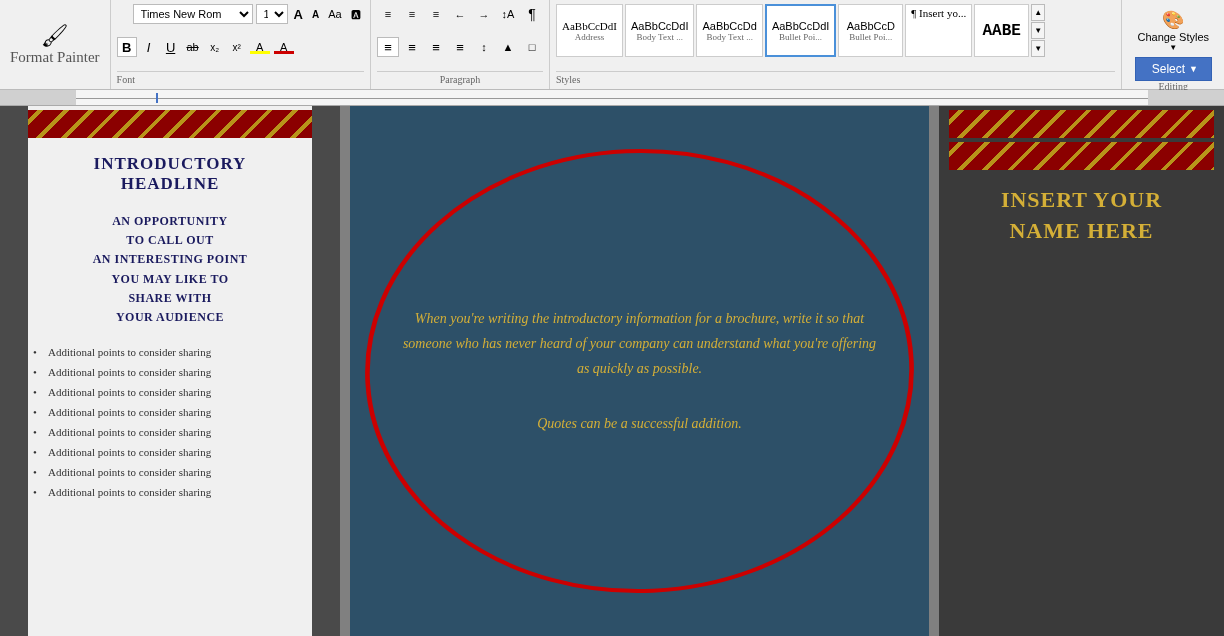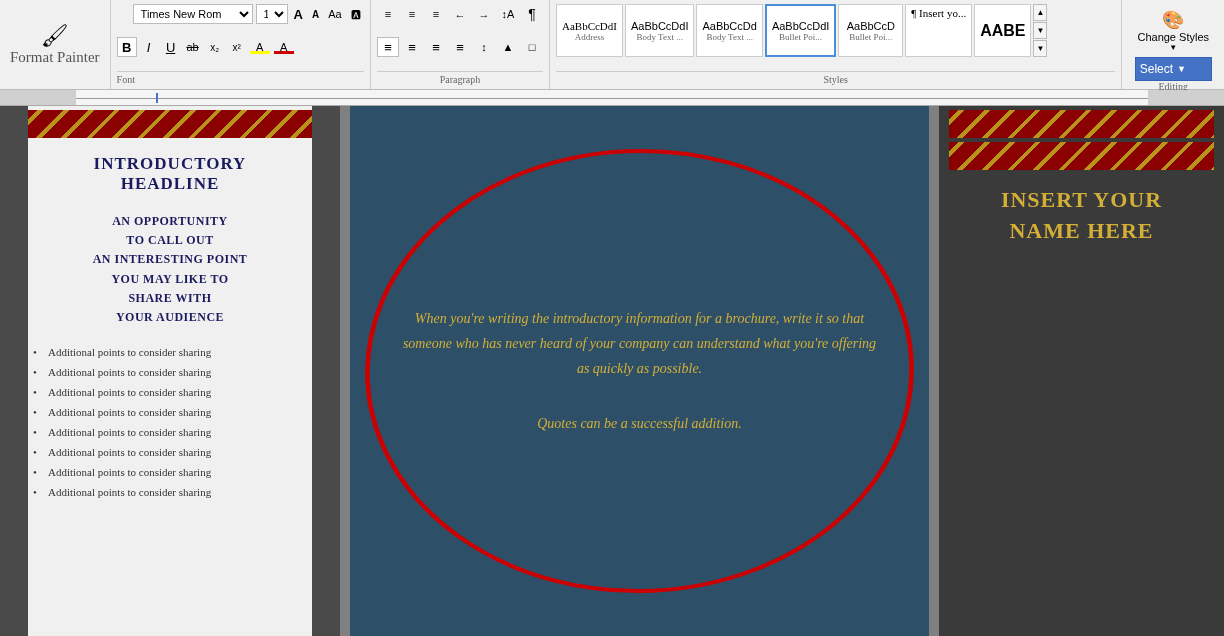--- a/index.html
+++ b/index.html
@@ -85,38 +85,38 @@
       </div>
       <div style="border:1px solid #ccc;padding:2px 5px;cursor:pointer;background:white;min-width:65px;display:flex;flex-direction:column;align-items:center;justify-content:center;">
         <span style="font-size:11px;font-family:Arial,sans-serif;">AaBbCcD</span>
         <span style="font-size:9px;color:#666;">Bullet Poi...</span>
       </div>
       <div style="border:1px solid #ccc;padding:2px 5px;cursor:pointer;background:white;min-width:65px;display:flex;flex-direction:column;align-items:center;">
         <span style="font-size:11px;">¶ Insert yo...</span>
         <span style="font-size:9px;color:#666;"></span>
       </div>
       <div style="border:1px solid #ccc;padding:2px 5px;cursor:pointer;background:white;min-width:55px;display:flex;flex-direction:column;align-items:center;justify-content:center;">
-        <span style="font-size:16px;font-weight:bold;font-family:Liberation Sans, sans-serif;">AABE</span>
+        <span style="font-size:16px;font-weight:bold;font-family:Liberation Mono, monospace;">AABE</span>
       </div>
       <div style="display:flex;flex-direction:column;justify-content:space-between;width:14px;">
         <button style="font-size:8px;border:1px solid #bbb;background:#f5f5f5;cursor:pointer;width:14px;height:17px;padding:0;">▲</button>
         <button style="font-size:8px;border:1px solid #bbb;background:#f5f5f5;cursor:pointer;width:14px;height:17px;padding:0;">▼</button>
         <button style="font-size:8px;border:1px solid #bbb;background:#f5f5f5;cursor:pointer;width:14px;height:17px;padding:0;">▼</button>
       </div>
     </div>
-    <div style="font-size:10px;color:#666;text-align:center;border-top:1px solid #ccc;padding-top:2px;margin-top:14px;">Styles</div>
+    <div style="font-size:10px;color:#666;border-top:1px solid #ccc;padding-top:2px;margin-top:14px;">Styles</div>
   </div>
 
   <div style="padding:4px 8px;display:flex;flex-direction:column;align-items:center;justify-content:space-around;min-width:80px;">
     <button style="background:#f0f0f0;border:1px solid transparent;font-size:11px;cursor:pointer;padding:4px 6px;text-align:center;display:flex;flex-direction:column;align-items:center;">
       <span style="font-size:18px;">🎨</span>
       <span style="white-space:nowrap;">Change Styles</span>
       <span style="font-size:8px;">▼</span>
     </button>
-    <button style="background:#4472c4;border:1px solid #3362b4;font-size:12px;cursor:pointer;padding:4px 4px;color:white;display:flex;align-items:center;gap:4px;width:90%;">
+    <button style="background:#4472c4;border:1px solid #3362b4;font-size:12px;cursor:pointer;padding:4px 16px;color:white;display:flex;align-items:center;gap:4px;width:90%;">
       <span>Select</span>
       <span style="font-size:9px;">▼</span>
     </button>
     <div style="font-size:10px;color:#666;">Editing</div>
   </div>
 </div>
 
 <div style="height:16px;background:#d0d0d0;border-bottom:1px solid #aaa;position:relative;">
   <div style="background:#f5f5f5;height:100%;margin:0 76px;position:relative;display:flex;align-items:center;">
     <div style="position:absolute;left:0;right:0;top:50%;height:1px;background:#999;"></div>

